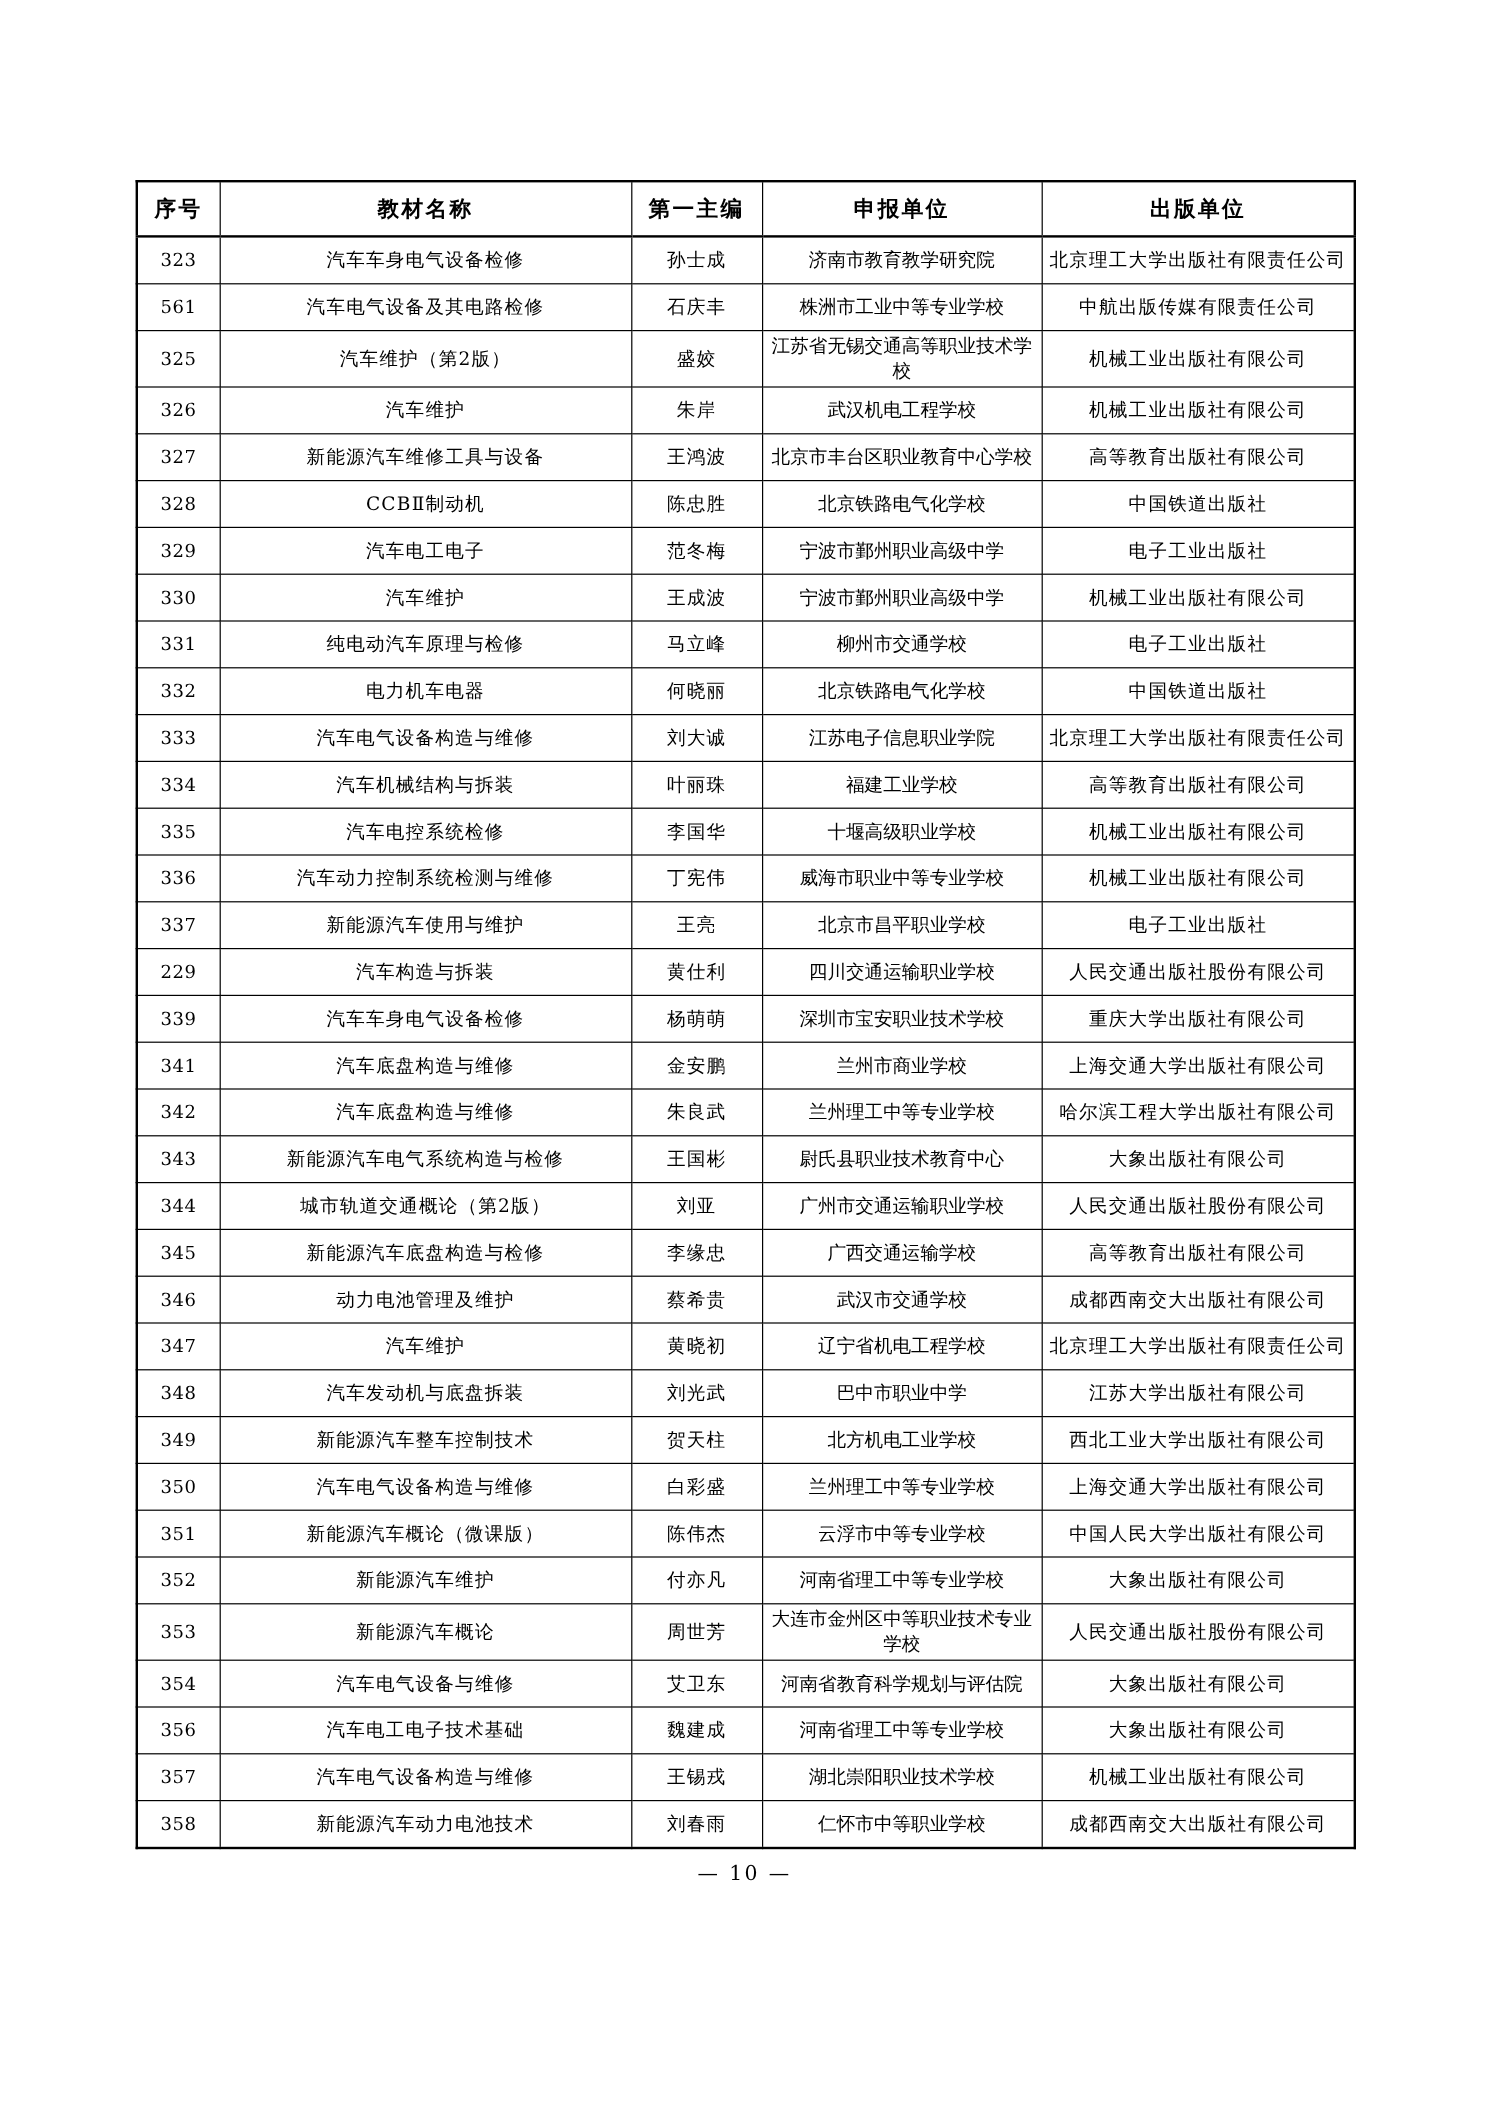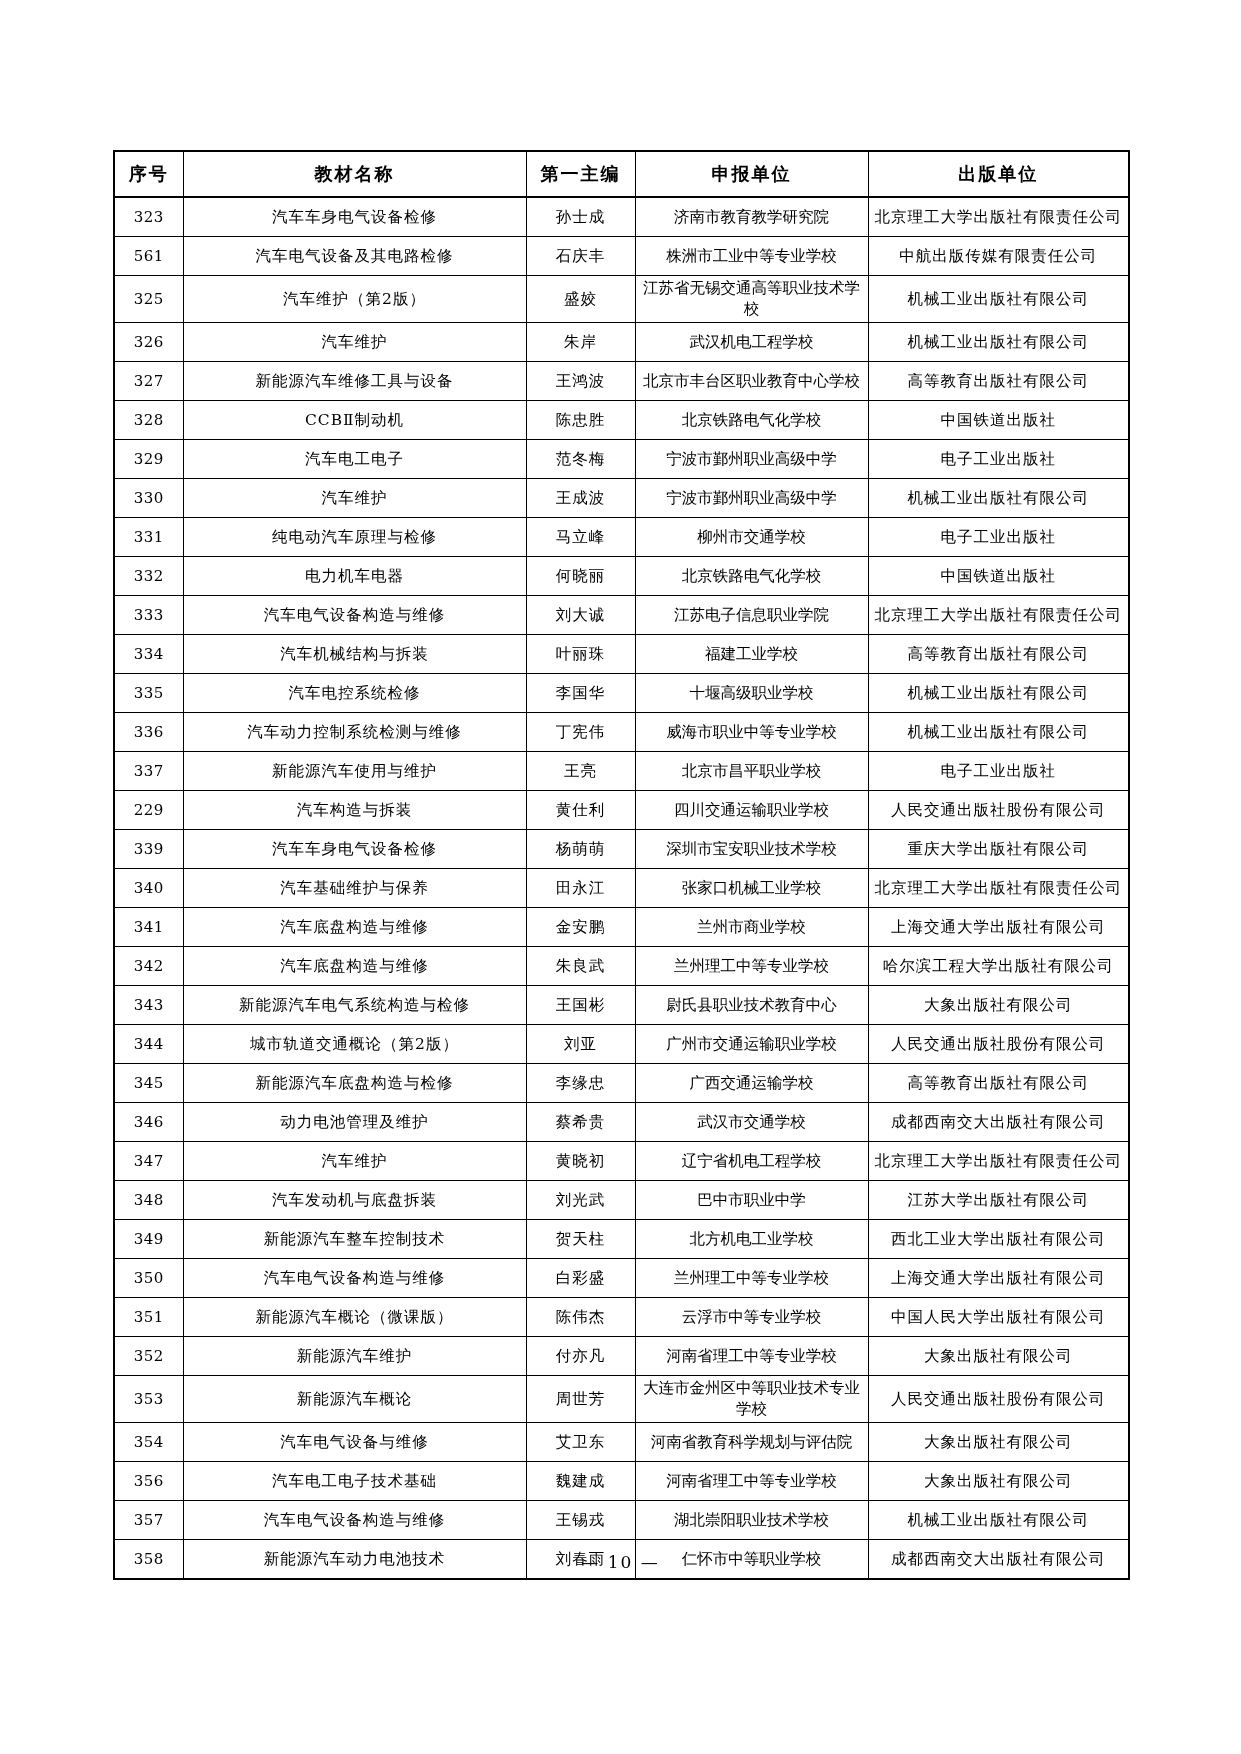--- a/index.html
+++ b/index.html
@@ -206,27 +206,20 @@
           <td>人民交通出版社股份有限公司</td>
         </tr>
         <tr>
           <td>339</td>
           <td>汽车车身电气设备检修</td>
           <td>杨萌萌</td>
           <td>深圳市宝安职业技术学校</td>
           <td>重庆大学出版社有限公司</td>
         </tr>
         <tr>
-          <td>340</td>
-          <td>汽车基础维护与保养</td>
-          <td>田永江</td>
-          <td>张家口机械工业学校</td>
-          <td>北京理工大学出版社有限责任公司</td>
-        </tr>
-        <tr>
           <td>341</td>
           <td>汽车底盘构造与维修</td>
           <td>金安鹏</td>
           <td>兰州市商业学校</td>
           <td>上海交通大学出版社有限公司</td>
         </tr>
         <tr>
           <td>342</td>
           <td>汽车底盘构造与维修</td>
           <td>朱良武</td>

